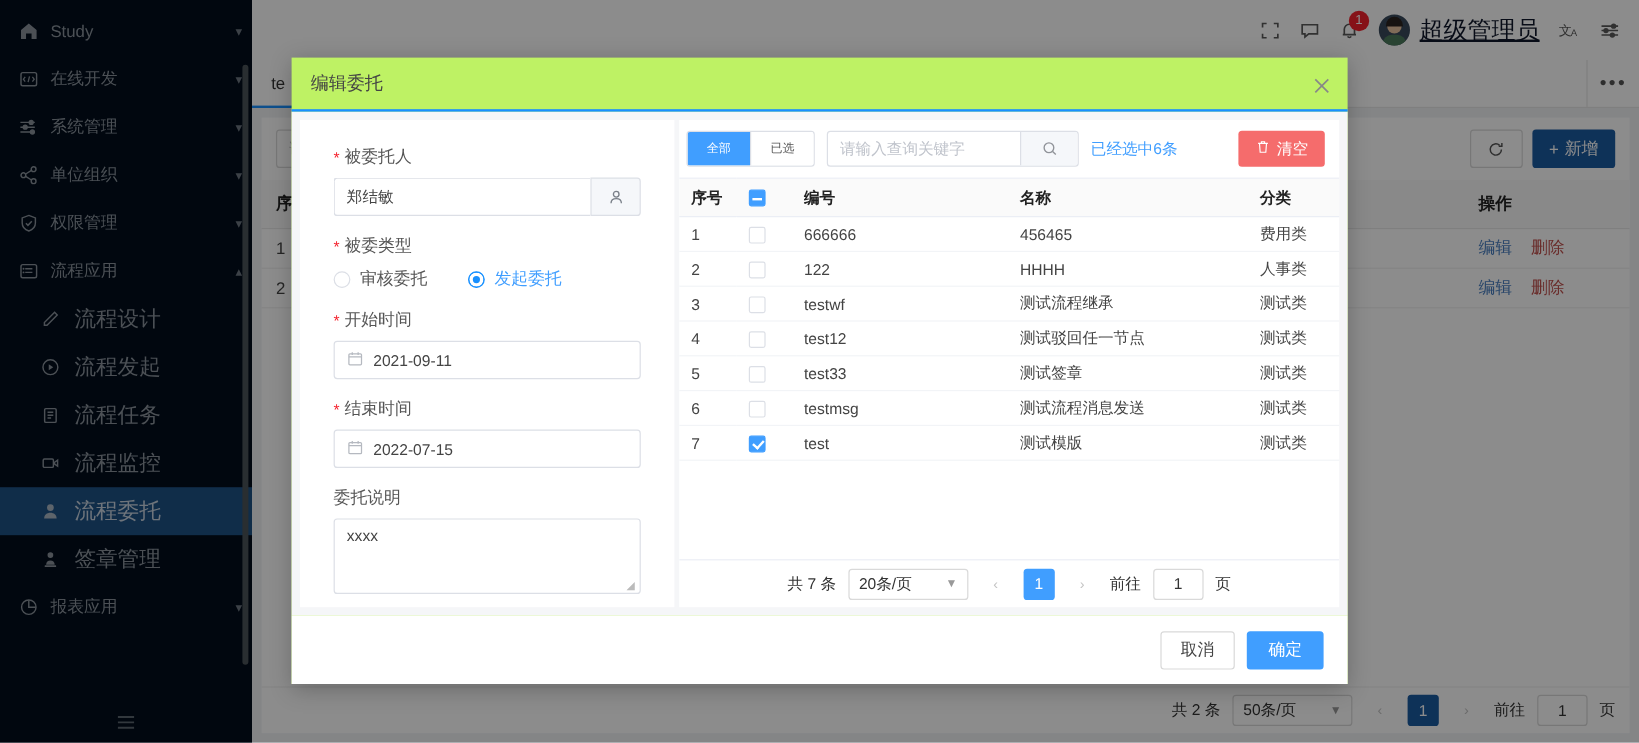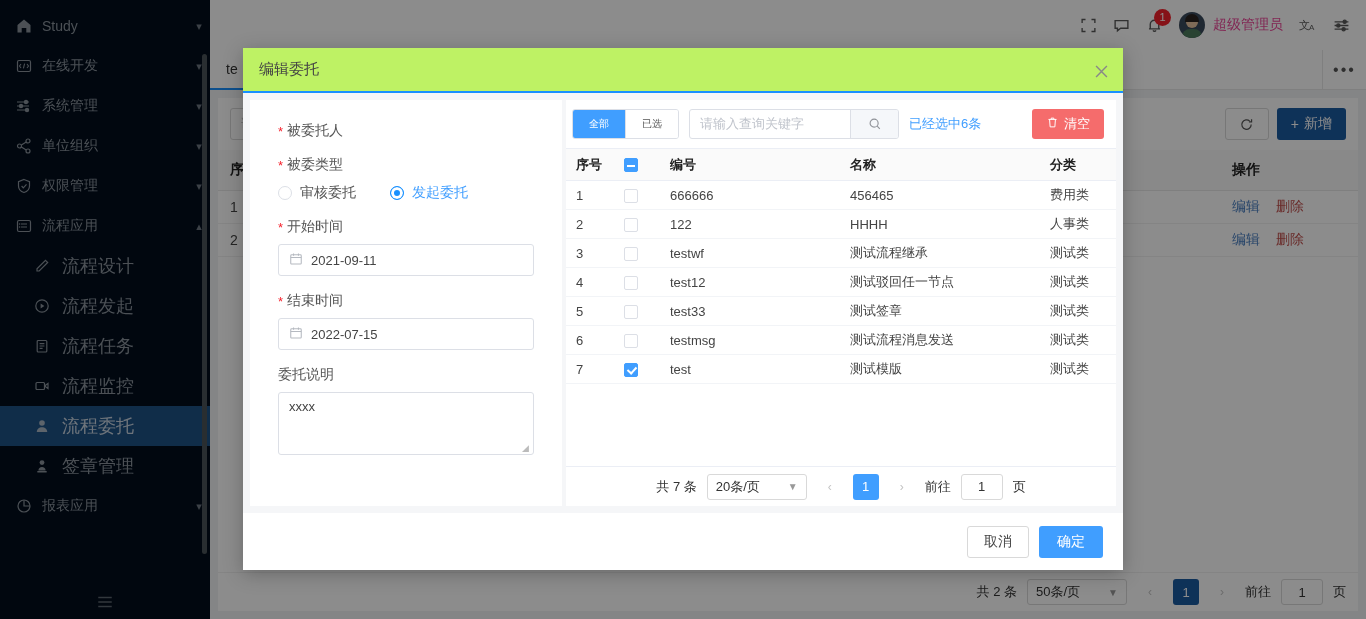--- a/index.html
+++ b/index.html
@@ -65,21 +65,21 @@
     display: flex; align-items: center; justify-content: center; padding: 0 4px;
   }
   .user { display: flex; align-items: center; gap: 8px; cursor: pointer; }
   .avatar {
     width: 26px; height: 26px; border-radius: 50%; background: #3a4a5c;
     position: relative; overflow: hidden; flex: none;
   }
   .avatar .head { position: absolute; left: 7px; top: 4px; width: 12px; height: 12px; border-radius: 50%; background: #e8c3a0; }
   .avatar .hair { position: absolute; left: 6px; top: 2px; width: 14px; height: 8px; border-radius: 7px 7px 0 0; background: #2a2320; }
   .avatar .body { position: absolute; left: 3px; top: 17px; width: 20px; height: 12px; border-radius: 8px 8px 0 0; background: #4c7a5c; }
-  .user-name { color: #ec4899; font-size: 14px; }
+  .user-name { color: #0f172a; font-size: 20px; text-decoration: underline; }
 
   
   .page { position: absolute; left: 210px; top: 50px; right: 0; bottom: 0; background: #f0f2f5; }
   .tabbar {
     height: 40px; background: #fff; display: flex; align-items: center;
     border-bottom: 1px solid #e8e8e8; position: relative;
   }
   .tab {
     height: 40px; display: flex; align-items: center; padding: 0 16px;
     font-size: 14px; color: #333; border-bottom: 2px solid #1890ff;
@@ -542,20 +542,29 @@
       </div>
     </div>
 
     <div class="modal-body">
 
       <div class="form-pane">
         <div class="fgroup">
           <div class="flabel">
             <span class="req">*</span>
             <span>被委托人</span>
+          </div>
+          <div class="finput-wrap">
+            <div class="finput">郑结敏</div>
+            <div class="faddon">
+              <svg width="15" height="15" viewBox="0 0 16 16" stroke="currentColor" stroke-width="1.2" fill="none">
+                  <circle cx="8" cy="5.2" r="2.5"></circle>
+                  <path d="M3.4 13.2c0-2.6 2-4.1 4.6-4.1s4.6 1.5 4.6 4.1"></path>
+                </svg>
+            </div>
           </div>
         </div>
 
         <div class="fgroup">
           <div class="flabel">
             <span class="req">*</span>
             <span>被委类型</span>
           </div>
           <div class="radio-row">
             <label class="radio">

